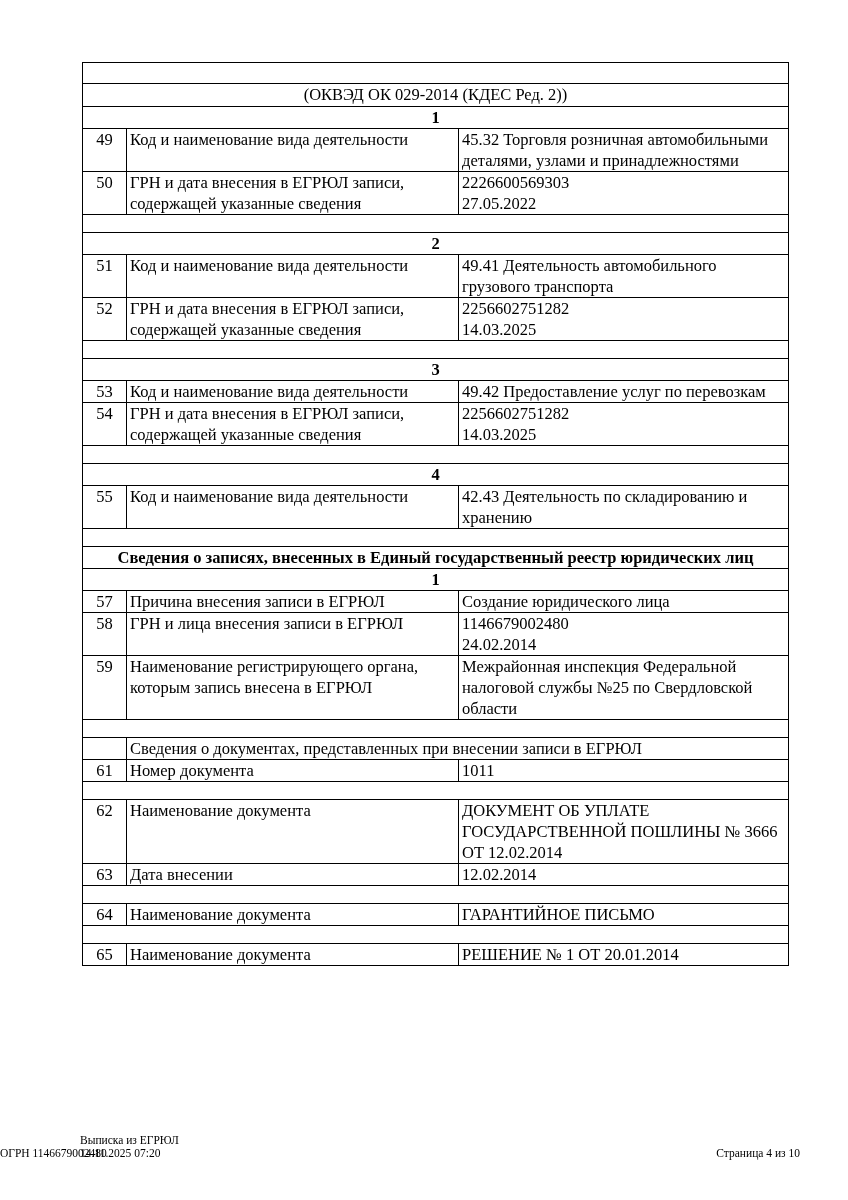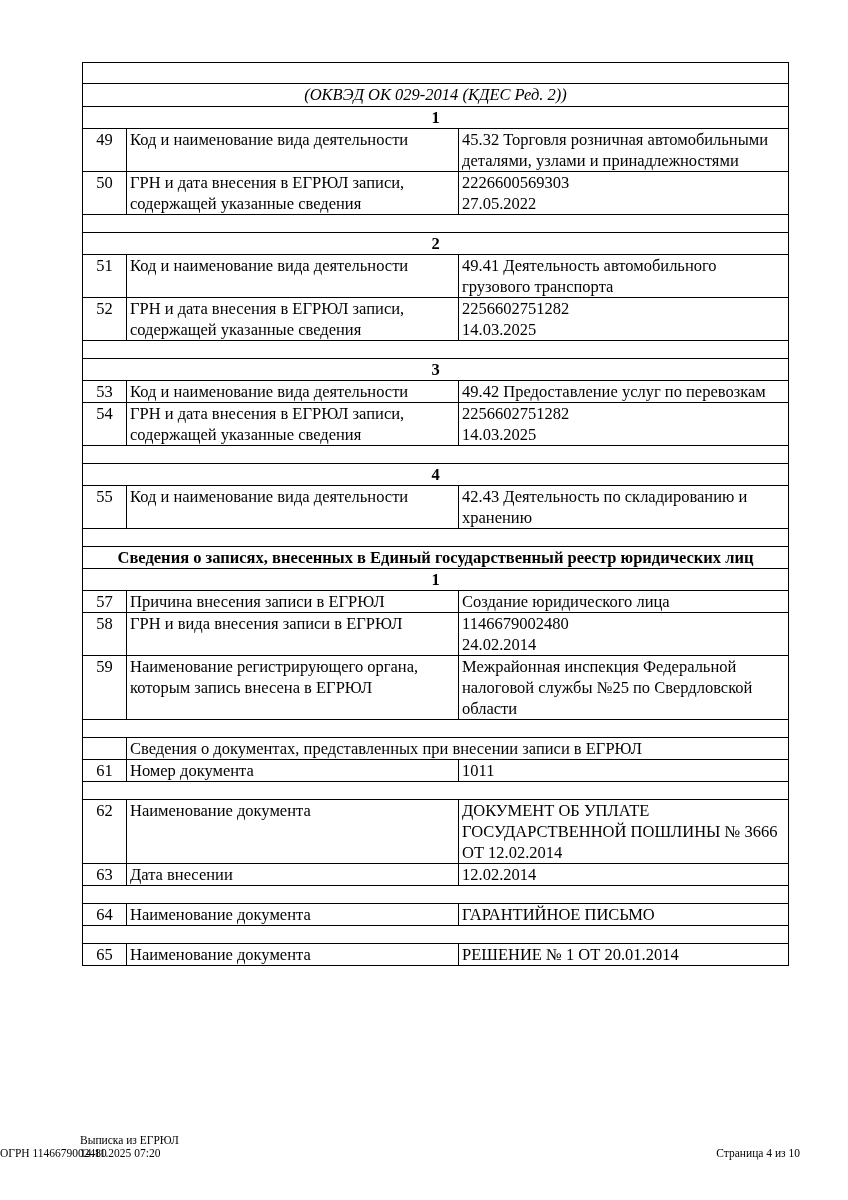--- a/index.html
+++ b/index.html
@@ -27,21 +27,21 @@
     overflow: hidden;
   }
   col.c-num { width: 44px; }
   col.c-label { width: 332px; }
   col.c-value { width: 330px; }
 
   tr.sp-top td { height: 21px; }
   tr.sp td { height: 18px; }
 
   td.sec-title   { text-align: center; font-weight: bold; font-style: italic; height: 23px; }
-  td.sec-subtitle{ text-align: center; font-style: italic; height: 23px; }
+  td.sec-subtitle{ text-align: center; height: 23px; }
   td.sec-title2  { text-align: center; font-weight: bold; height: 16px; }
   td.block-no    { text-align: center; font-weight: bold; height: 22px; }
   td.num         { text-align: center; padding: 0 1px; }
   td.value       { white-space: pre-line; }
   td.subsection  { height: 22px; }
 
   .footer {
     position: absolute; left: 0; top: 1134px; width: 848px;
     font-size: 11.5px; line-height: 13px;
   }
@@ -146,21 +146,21 @@
     <tr>
       <td colspan="3" class="block-no">1</td>
     </tr>
     <tr>
       <td class="num">57</td>
       <td>Причина внесения записи в ЕГРЮЛ</td>
       <td class="value">Создание юридического лица</td>
     </tr>
     <tr>
       <td class="num">58</td>
-      <td>ГРН и вида внесения записи в ЕГРЮЛ</td>
+      <td>ГРН и лица внесения записи в ЕГРЮЛ</td>
       <td class="value">1146679002480
 24.02.2014</td>
     </tr>
     <tr>
       <td class="num">59</td>
       <td>Наименование регистрирующего органа, которым запись внесена в ЕГРЮЛ</td>
       <td class="value">Межрайонная инспекция Федеральной налоговой службы №25 по Свердловской области</td>
     </tr>
 
     <tr class="sp">

